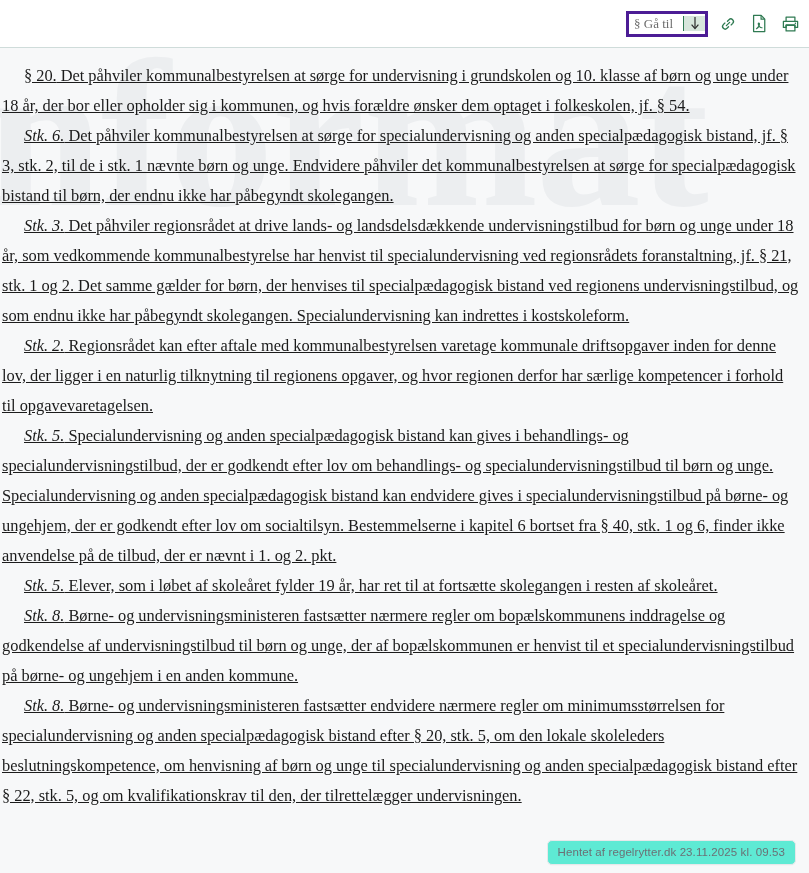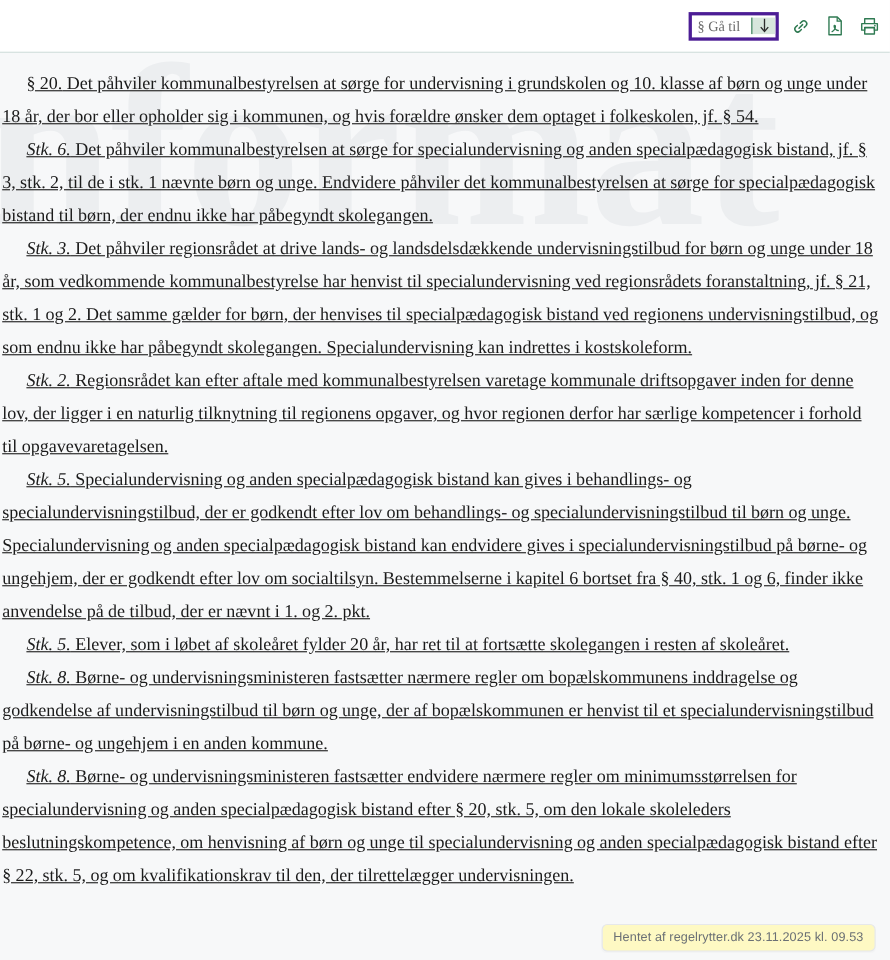--- a/index.html
+++ b/index.html
@@ -128,21 +128,21 @@
   }
   .para .lead-roman {
     font-style: normal;
   }
 
   
   .stamp {
     position: absolute;
     right: 13px;
     bottom: 8px;
-    background: #fef9c3;
+    background: #5eead4;
     border: 1px solid #e6e8ea;
     border-radius: 5px;
     padding: 5px 10px 6px;
     font-family: "Liberation Sans", sans-serif;
     font-size: 11.5px;
     color: #6b7075;
     letter-spacing: 0.1px;
     white-space: nowrap;
     box-shadow: 0 1px 1px rgba(0,0,0,0.02);
     z-index: 10;
@@ -209,21 +209,21 @@
     <p class="para">
       <span class="lead">Stk. 3.</span><span> Det påhviler regionsrådet at drive lands- og landsdelsdækkende undervisningstilbud for børn og unge under 18 år, som vedkommende kommunalbestyrelse har henvist til specialundervisning ved regionsrådets foranstaltning, jf. § 21, stk. 1 og 2. Det samme gælder for børn, der henvises til specialpædagogisk bistand ved regionens undervisningstilbud, og som endnu ikke har påbegyndt skolegangen. Specialundervisning kan indrettes i kostskoleform.</span>
     </p>
     <p class="para">
       <span class="lead">Stk. 2.</span><span> Regionsrådet kan efter aftale med kommunalbestyrelsen varetage kommunale driftsopgaver inden for denne lov, der ligger i en naturlig tilknytning til regionens opgaver, og hvor regionen derfor har særlige kompetencer i forhold til opgavevaretagelsen.</span>
     </p>
     <p class="para">
       <span class="lead">Stk. 5.</span><span> Specialundervisning og anden specialpædagogisk bistand kan gives i behandlings- og specialundervisningstilbud, der er godkendt efter lov om behandlings- og specialundervisningstilbud til børn og unge. Specialundervisning og anden specialpædagogisk bistand kan endvidere gives i specialundervisningstilbud på børne- og ungehjem, der er godkendt efter lov om socialtilsyn. Bestemmelserne i kapitel 6 bortset fra § 40, stk. 1 og 6, finder ikke anvendelse på de tilbud, der er nævnt i 1. og 2. pkt.</span>
     </p>
     <p class="para">
-      <span class="lead">Stk. 5.</span><span> Elever, som i løbet af skoleåret fylder 20 år, har ret til at fortsætte skolegangen i resten af skoleåret.</span>
+      <span class="lead">Stk. 5.</span><span> Elever, som i løbet af skoleåret fylder 19 år, har ret til at fortsætte skolegangen i resten af skoleåret.</span>
     </p>
     <p class="para">
       <span class="lead">Stk. 8.</span><span> Børne- og undervisningsministeren fastsætter nærmere regler om bopælskommunens inddragelse og godkendelse af undervisningstilbud til børn og unge, der af bopælskommunen er henvist til et specialundervisningstilbud på børne- og ungehjem i en anden kommune.</span>
     </p>
     <p class="para">
       <span class="lead">Stk. 8.</span><span> Børne- og undervisningsministeren fastsætter endvidere nærmere regler om minimumsstørrelsen for specialundervisning og anden specialpædagogisk bistand efter § 20, stk. 5, om den lokale skoleleders beslutningskompetence, om henvisning af børn og unge til specialundervisning og anden specialpædagogisk bistand efter § 22, stk. 5, og om kvalifikationskrav til den, der tilrettelægger undervisningen.</span>
     </p>
   </div>
 
   <div class="stamp">Hentet af regelrytter.dk 23.11.2025 kl. 09.53</div>

